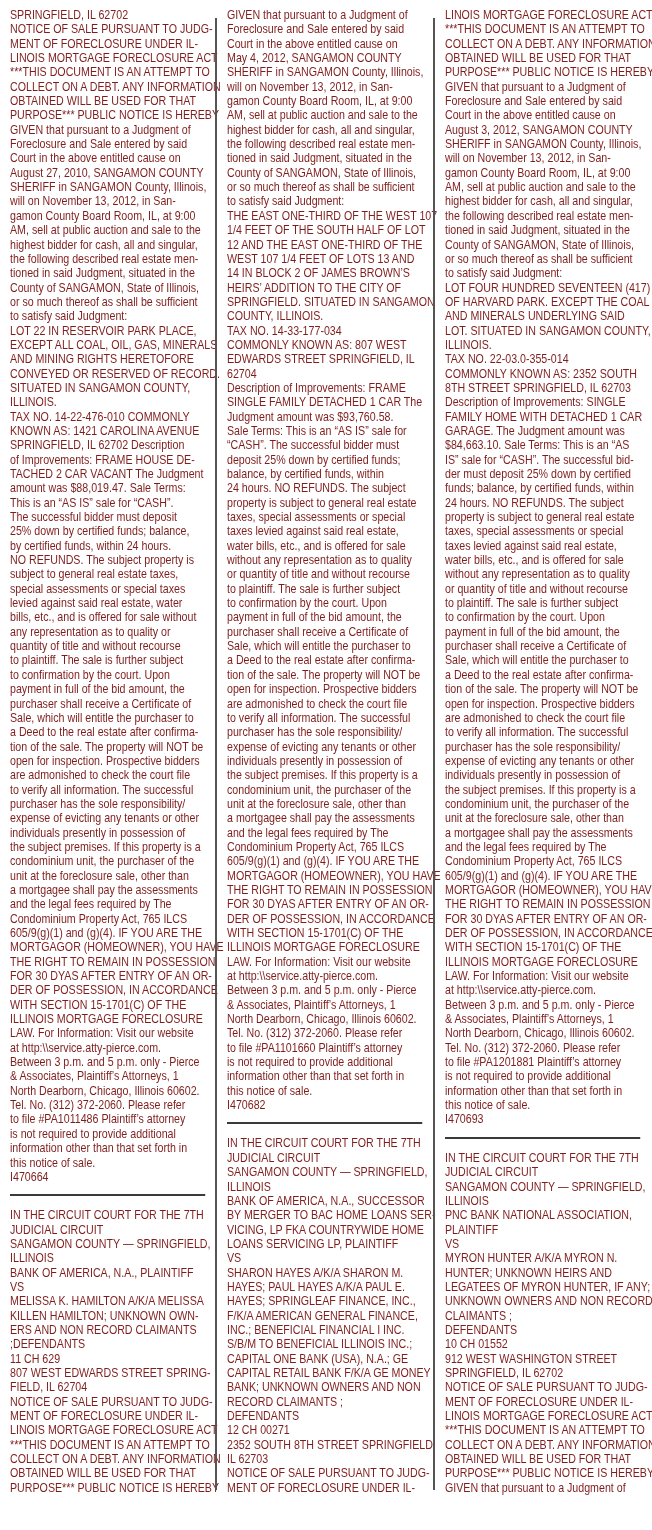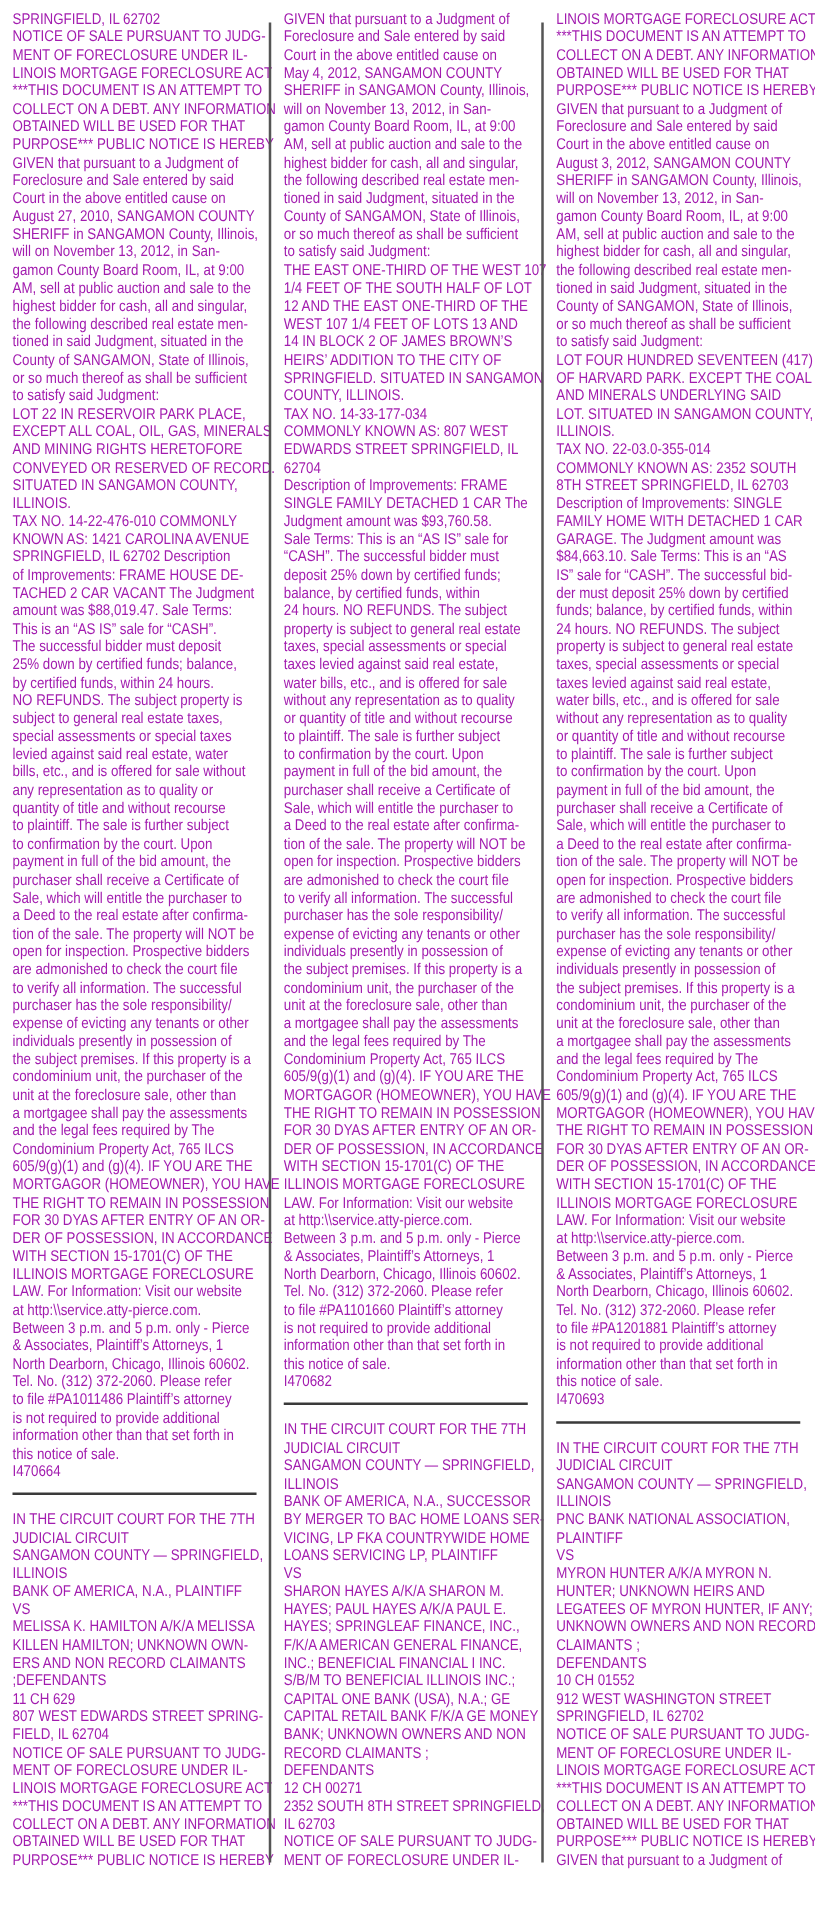--- a/index.html
+++ b/index.html
@@ -1,20 +1,20 @@
 <!DOCTYPE html>
 <html><head>
 <meta charset="utf-8">
 <style>
   html, body { margin: 0; padding: 0; background: #ffffff; }
   body { width: 652px; height: 1530px; overflow: hidden; position: relative; }
   .page {
     position: absolute; left: 0; top: 0; width: 652px; height: 1498px;
     font-family: "Liberation Sans", sans-serif;
-    color: #a21caf;
+    color: #7f1d1d;
   }
   .col {
     position: absolute; top: 8px; bottom: 0;
     font-size: 12.4px; line-height: 14.35px;
     transform-origin: 0 0;
   }
   .col .inner { transform: scaleX(0.86); transform-origin: 0 0; width: 227px; }
   .col1 { left: 10px; width: 196px; }
   .col2 { left: 227px; width: 196px; }
   .col3 { left: 445px; width: 196px; }

